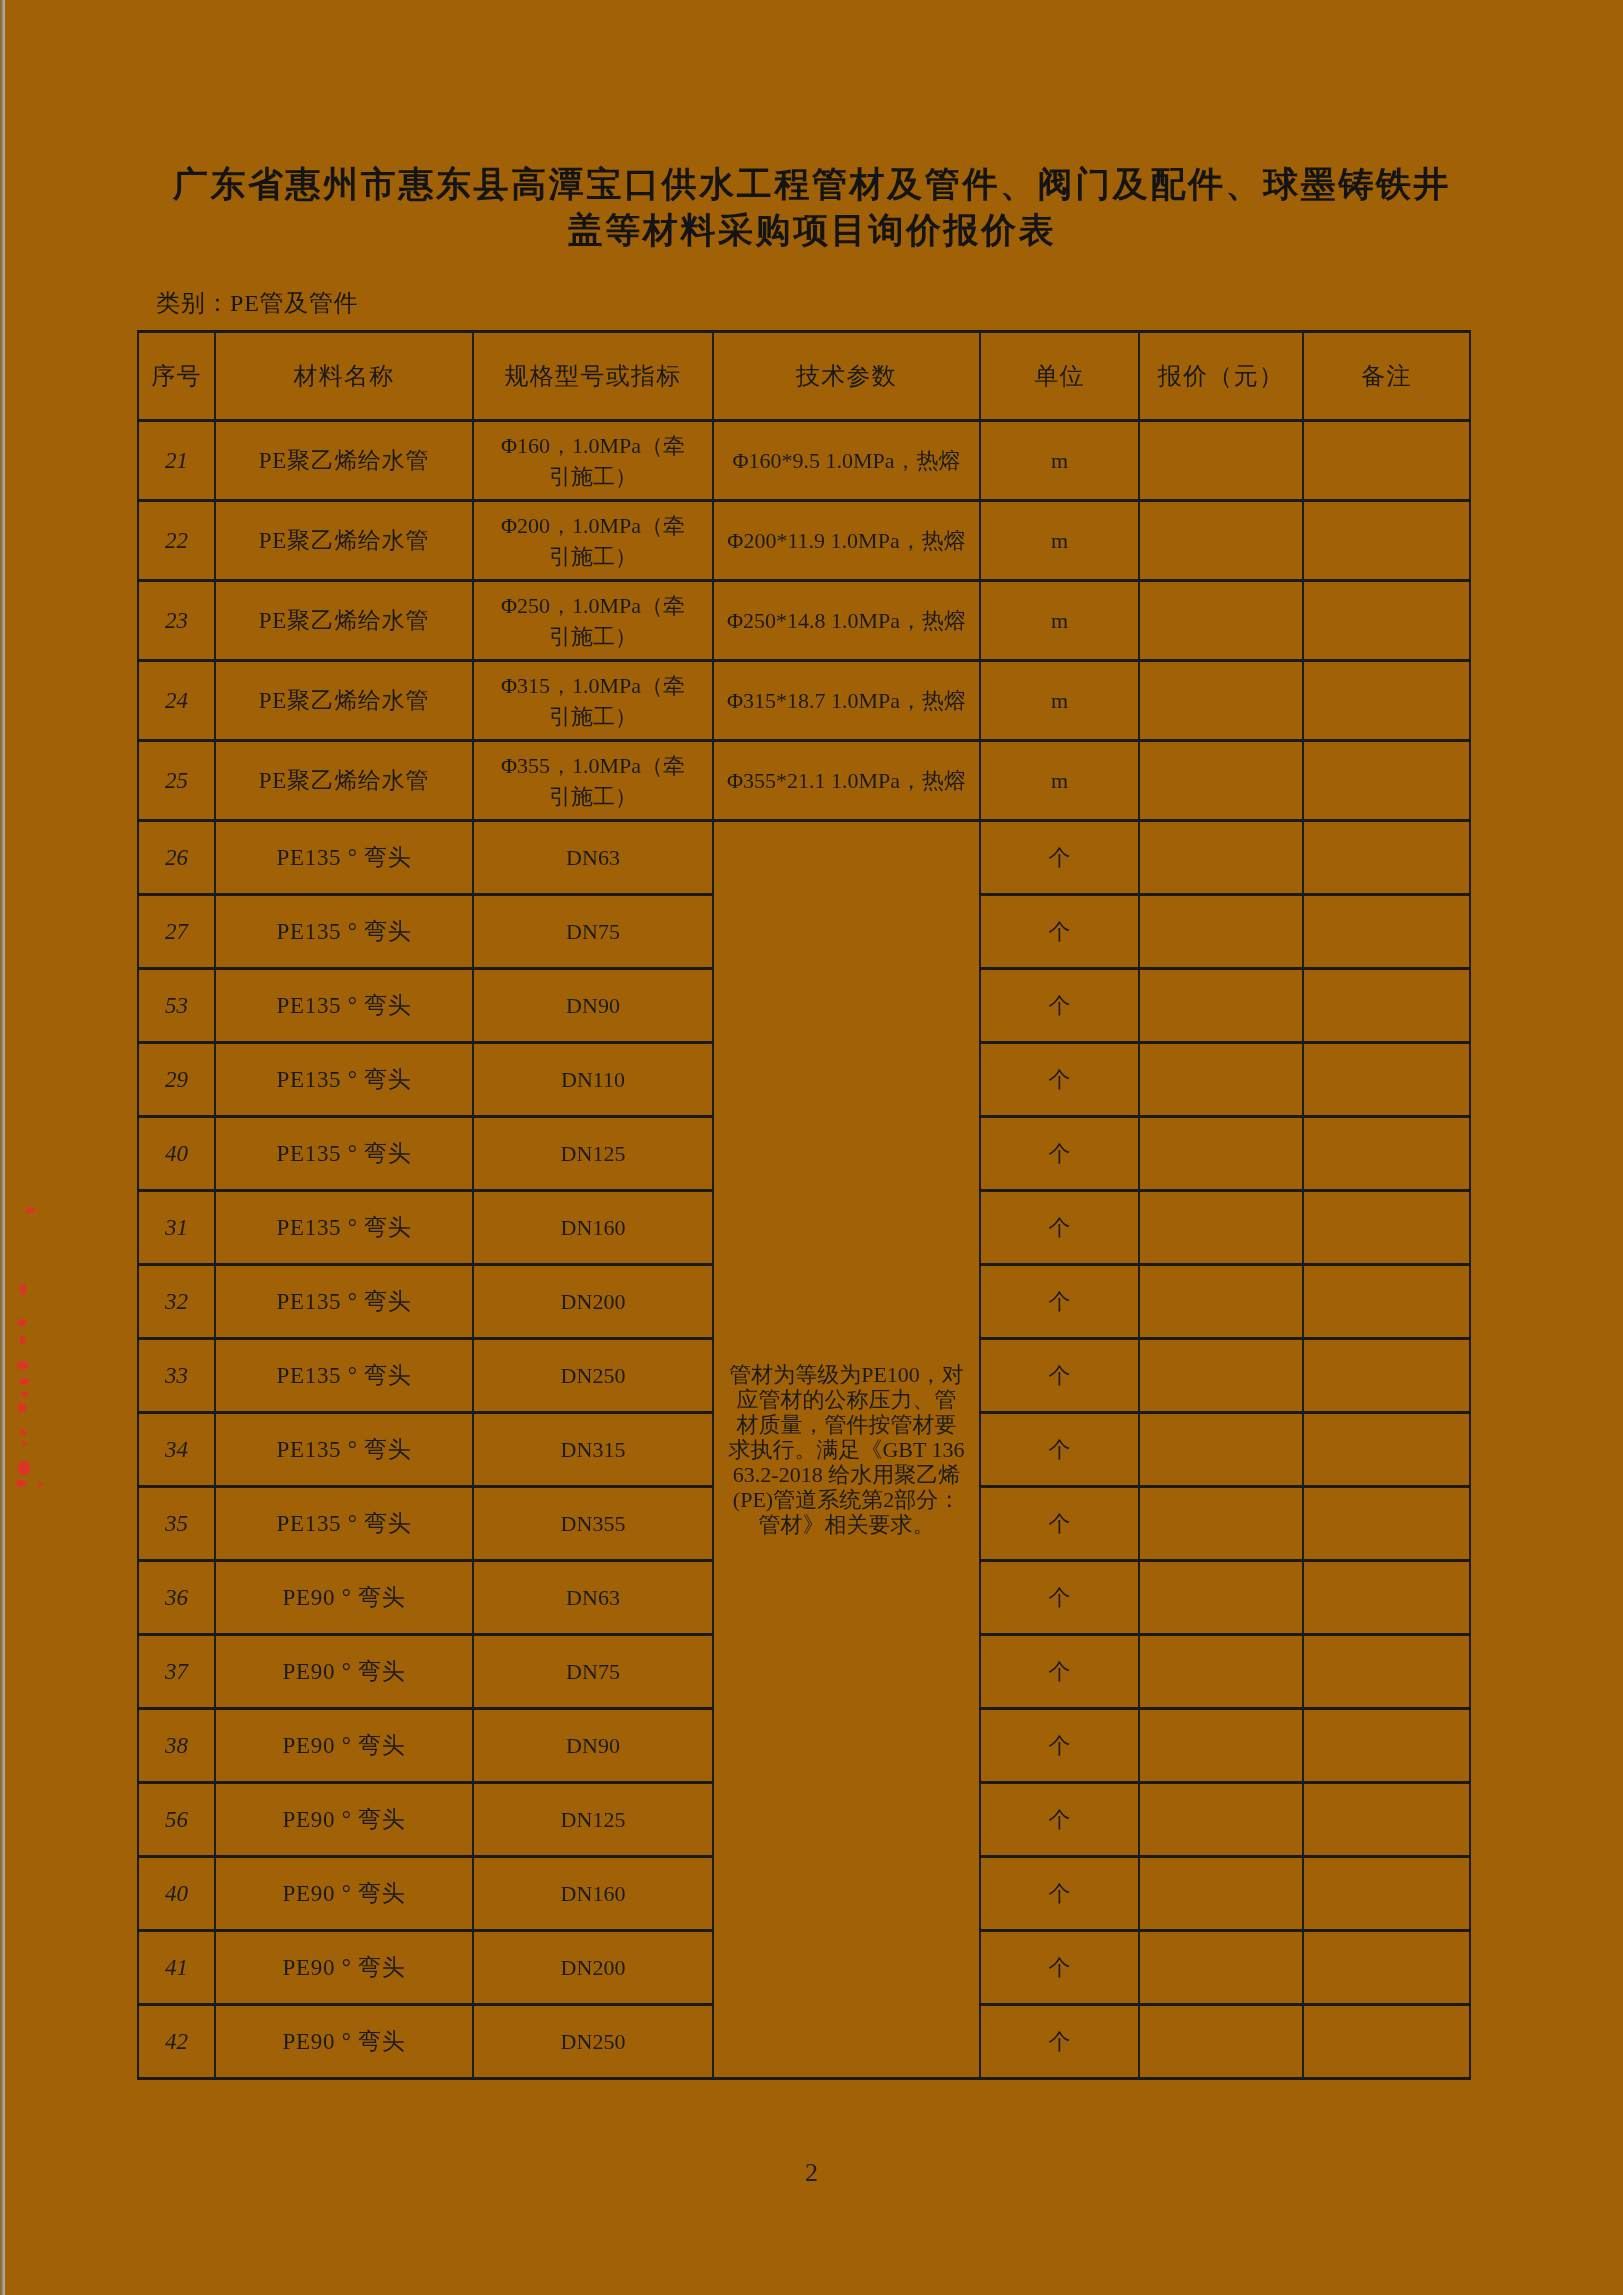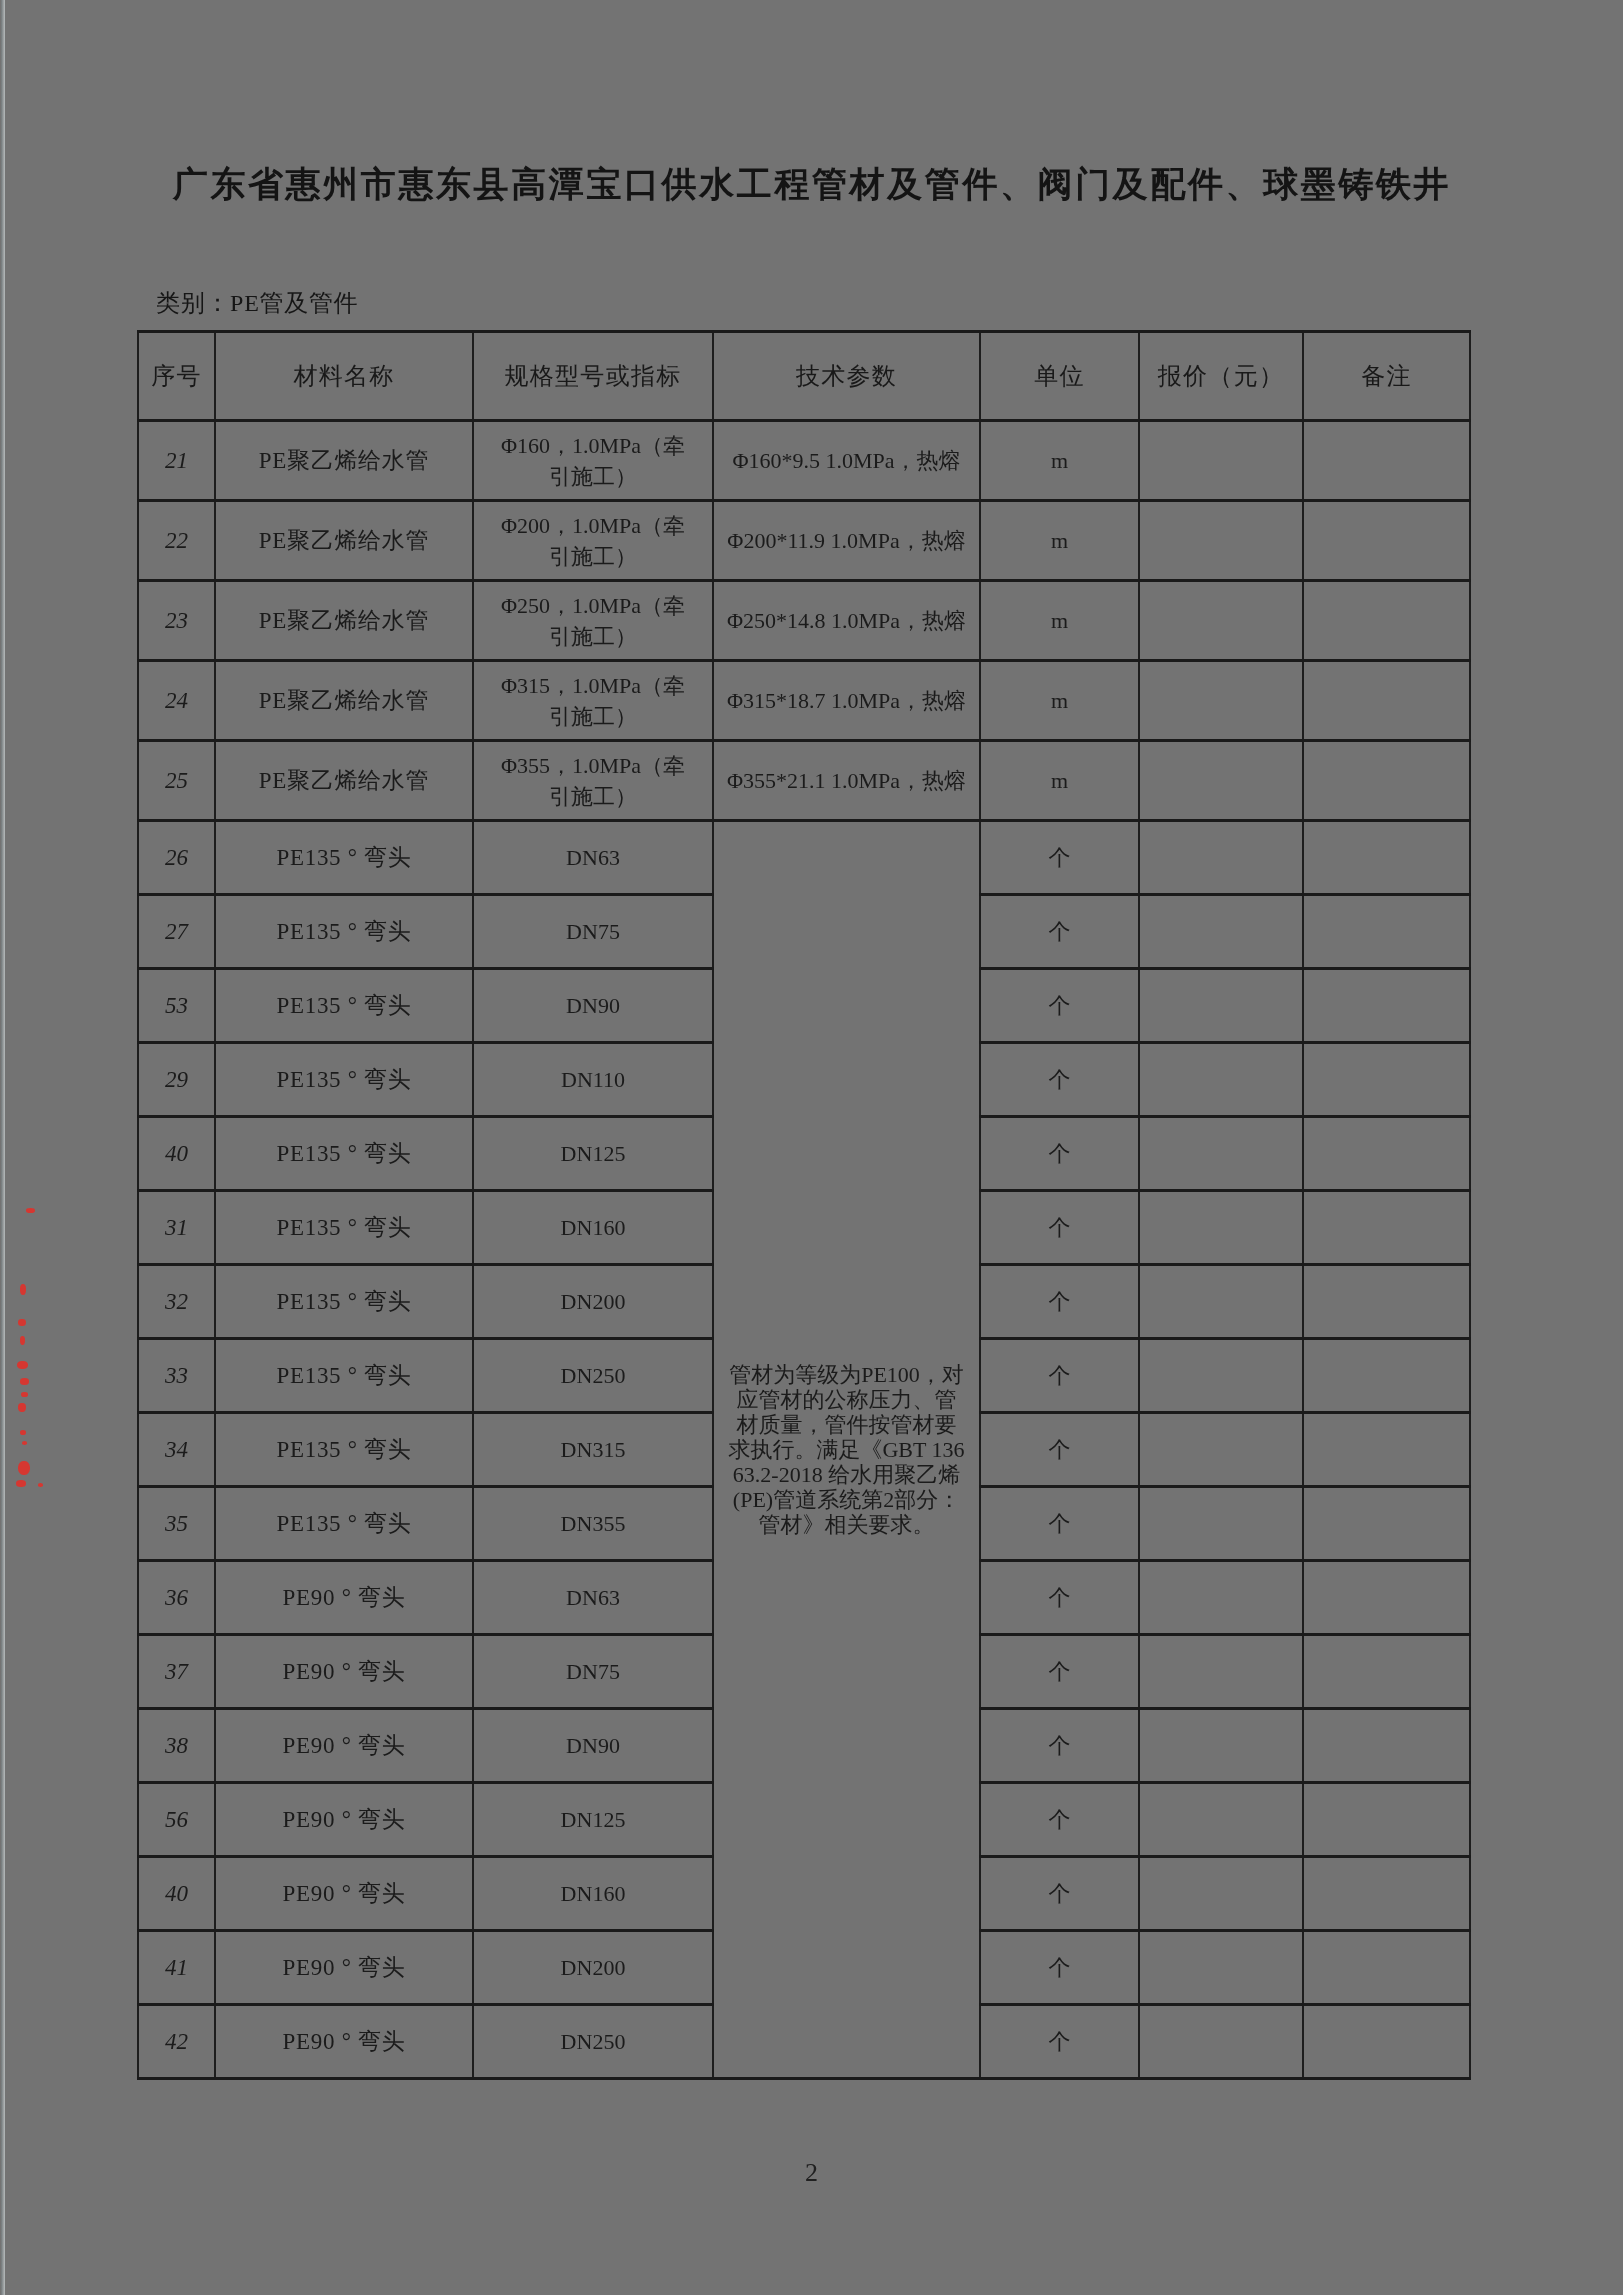--- a/index.html
+++ b/index.html
@@ -1,19 +1,19 @@
 <!DOCTYPE html>
 <html style="font-size:10.5px"><head>
 <meta charset="utf-8">
 <style>
   html,body{margin:0;padding:0;background:#d8dadc;}
   .doc{
     position:relative;
     width:1623px;height:2295px;
-    background:#737373;
+    background:#a16207;
     font-family:"Liberation Serif","DejaVu Serif",serif;
     color:#1b1b1b;
     overflow:hidden;
   }
   .scan-edge{
     position:absolute;left:1.3px;top:0;width:3.9px;height:2295px;
     background:linear-gradient(to right,#6f7678,#c3c8c9);
     opacity:.85;
   }
   .title{
@@ -61,20 +61,21 @@
   .speck{position:absolute;background:#e0312a;border-radius:45%;opacity:.9;}
 </style>
 </head>
 <body>
 
 <div class="doc">
   <div class="scan-edge"></div>
 
   <div class="title">
     <div>广东省惠州市惠东县高潭宝口供水工程管材及管件、阀门及配件、球墨铸铁井</div>
+    <div>盖等材料采购项目询价报价表</div>
   </div>
 
   <div class="category">类别：PE管及管件</div>
 
   <table class="quote">
     <colgroup>
       <col style="width:77px">
         <col style="width:258px">
         <col style="width:240px">
       <col style="width:267px">

